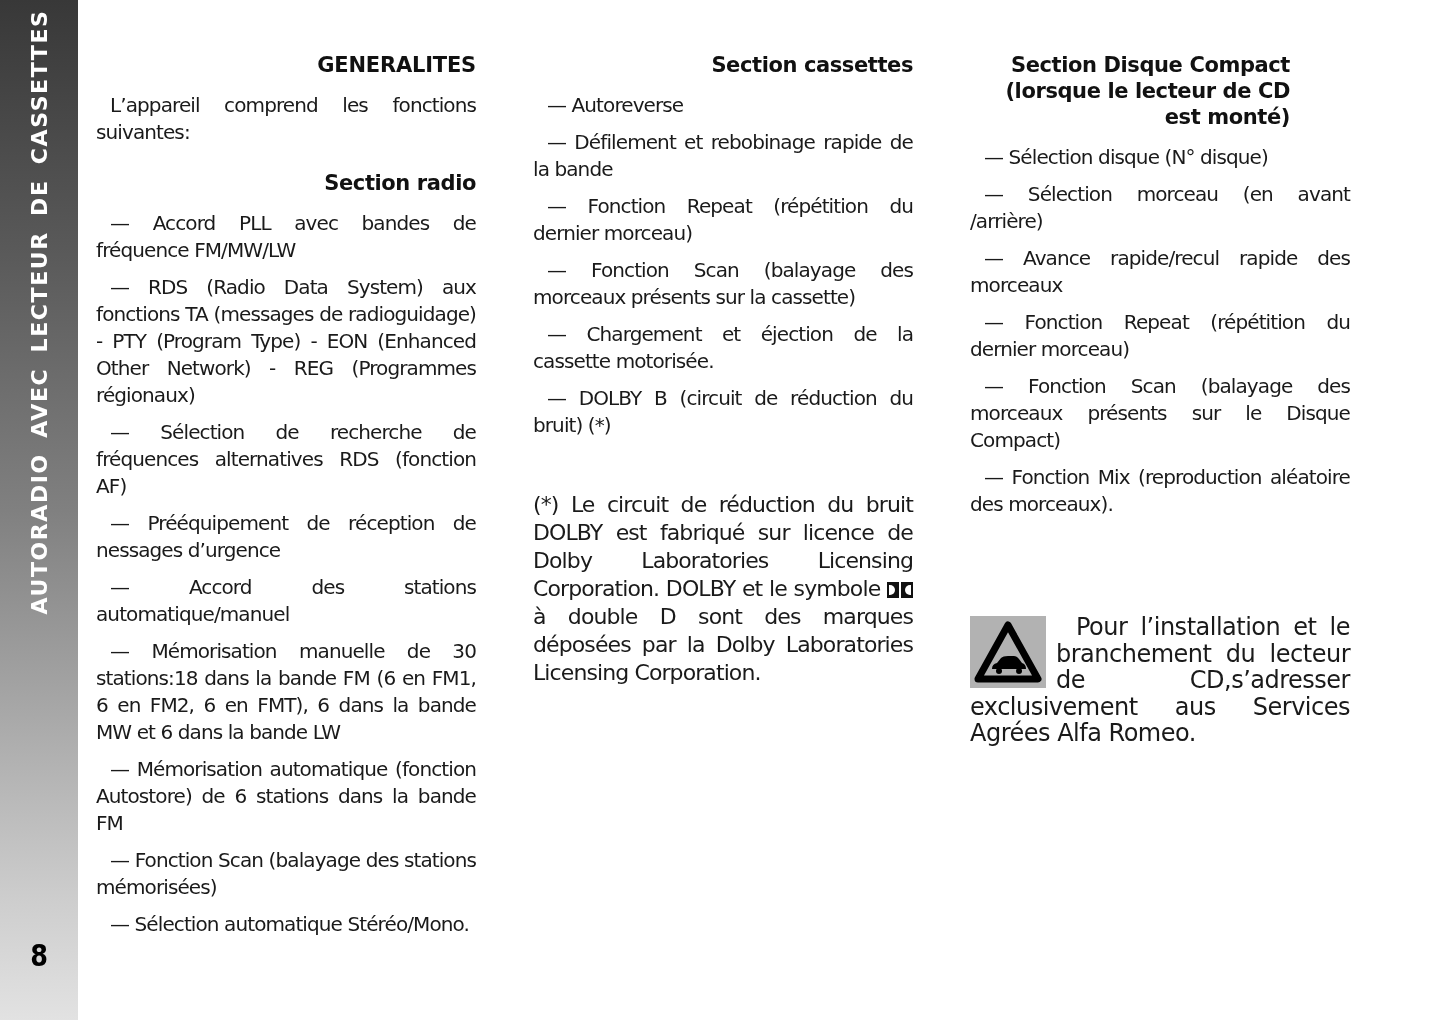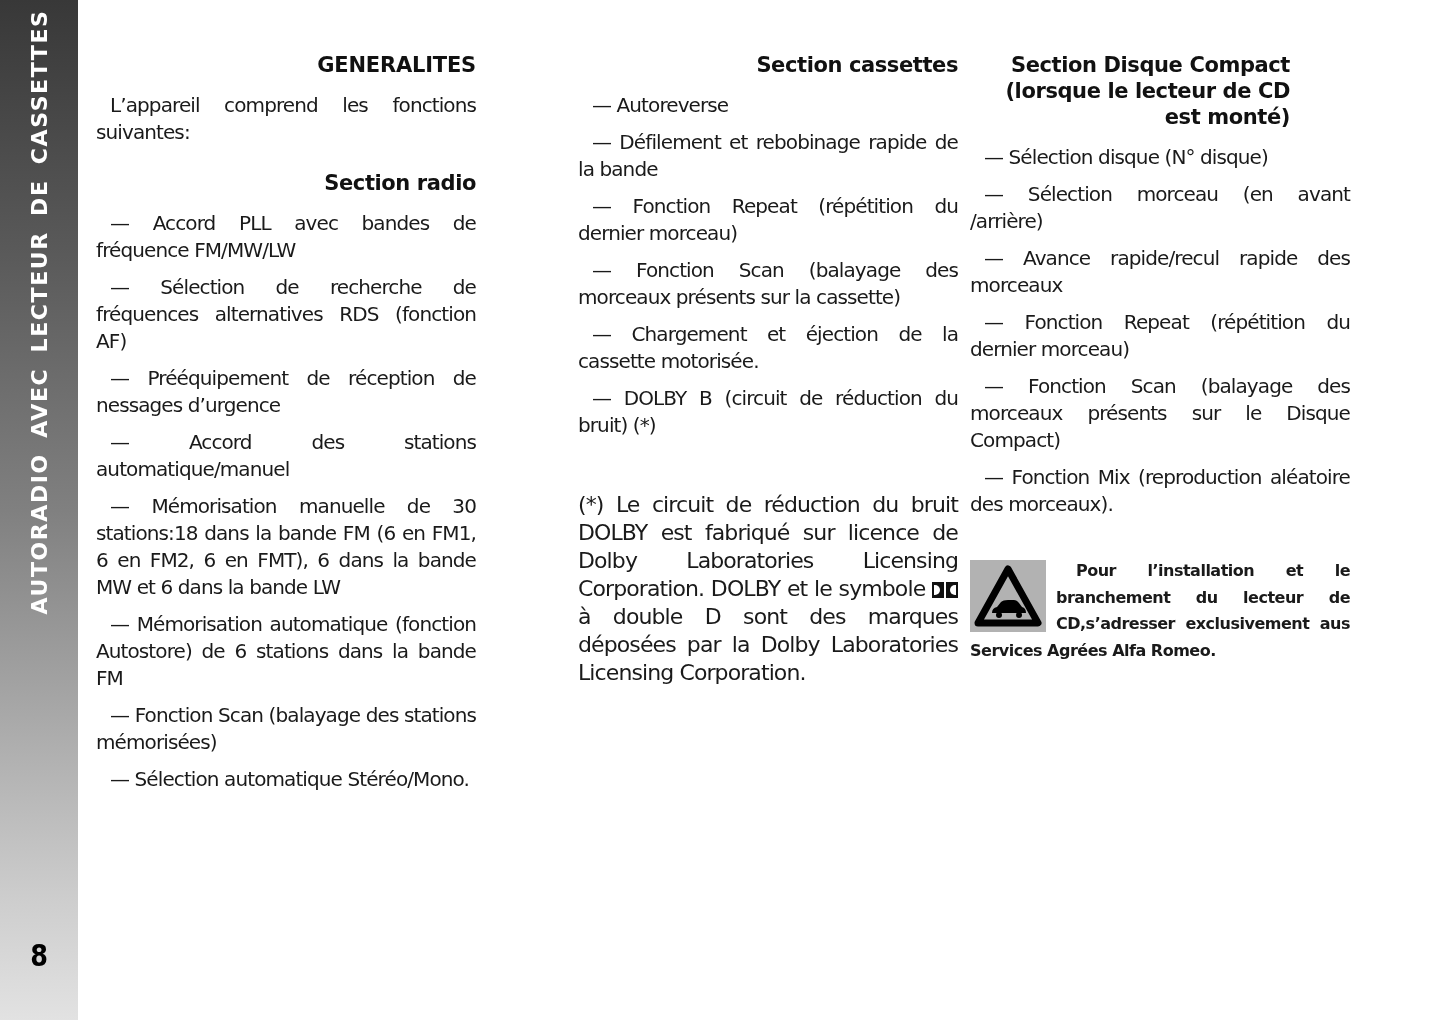--- a/index.html
+++ b/index.html
@@ -52,21 +52,21 @@
       position: absolute;
       top: 52px;
       width: 380px;
       font-family: "DejaVu Sans", sans-serif;
       font-size: 20px;
       line-height: 27px;
       letter-spacing: -0.9px;
       text-align: justify;
     }
     .col1 { left: 96px; }
-    .col2 { left: 533px; margin-left: 45px; }
+    .col2 { left: 533px; }
     .col3 { left: 970px; }
     .h {
       font-family: "DejaVu Sans", sans-serif;
       font-weight: bold;
       font-size: 21px;
       line-height: 26px;
       letter-spacing: -0.4px;
       margin: 0 0 14px 0;
       text-align: right;
       color: #111;
@@ -106,24 +106,24 @@
       top: 3px;
       width: 6px;
       height: 10px;
       background: #fff;
     }
     .dolby .d1 { left: 0; }
     .dolby .d1::after { left: 2px; border-radius: 0 5px 5px 0; }
     .dolby .d2 { left: 14px; }
     .dolby .d2::after { right: 2px; border-radius: 5px 0 0 5px; }
     .warning {
-      margin-top: 40px;
+      margin-top: 96px;
       font-family: "DejaVu Sans", sans-serif;
-      font-weight: bold;
-      font-size: 16px;
+      font-weight: normal;
+      font-size: 24px;
       line-height: 26.5px;
       letter-spacing: -0.5px;
       text-align: justify;
     }
     .warn-icon {
       float: left;
       width: 76px;
       height: 72px;
       background: #b2b2b2;
       margin: 2px 10px 4px 0;
@@ -138,20 +138,21 @@
 <div class="sidebar">
   <div class="sidebar-title">AUTORADIO AVEC LECTEUR DE CASSETTES</div>
   <div class="page-number">8</div>
 </div>
 
 <div class="col col1">
   <div class="h caps">GENERALITES</div>
   <div class="p lead">L’appareil comprend les fonctions suivantes:</div>
   <div class="h">Section radio</div>
   <div class="p">— Accord PLL avec bandes de fréquence FM/MW/LW</div>
+  <div class="p">— RDS (Radio Data System) aux fonctions TA (messages de radioguidage) - PTY (Program Type) - EON (Enhanced Other Network) - REG (Programmes régionaux)</div>
   <div class="p">— Sélection de recherche de fréquences alternatives RDS (fonction AF)</div>
   <div class="p">— Prééquipement de réception de nessages d’urgence</div>
   <div class="p">— Accord des stations automatique/manuel</div>
   <div class="p">— Mémorisation manuelle de 30 stations:18 dans la bande FM (6 en FM1, 6 en FM2, 6 en FMT), 6 dans la bande MW et 6 dans la bande LW</div>
   <div class="p">— Mémorisation automatique (fonction Autostore) de 6 stations dans la bande FM</div>
   <div class="p">— Fonction Scan (balayage des stations mémorisées)</div>
   <div class="p">— Sélection automatique Stéréo/Mono.</div>
 </div>
 
 <div class="col col2">

